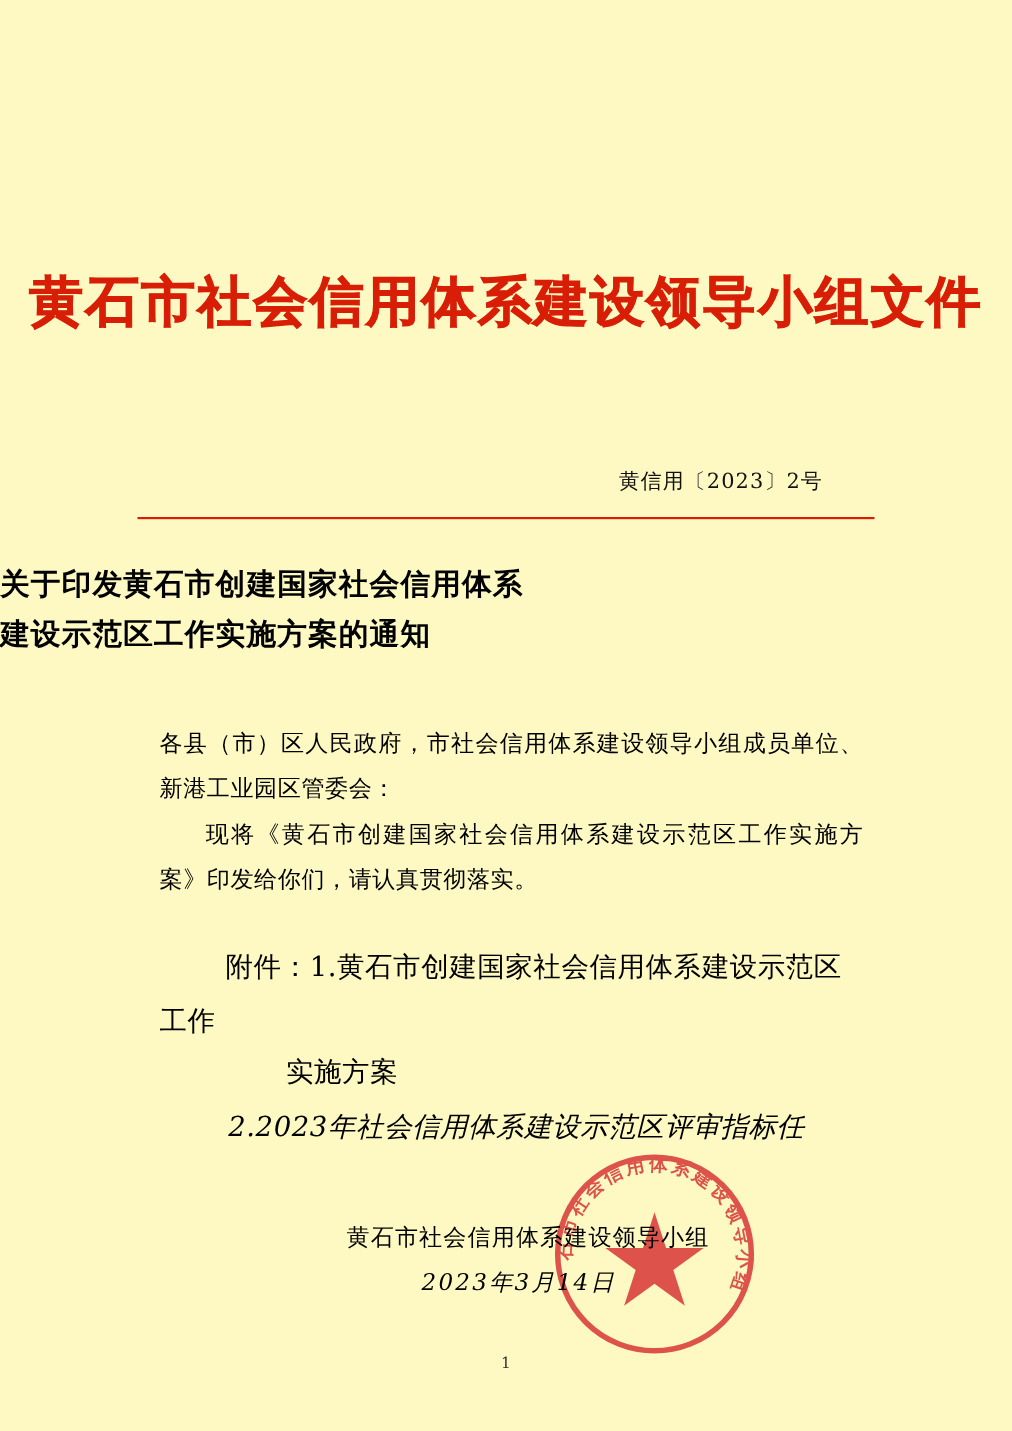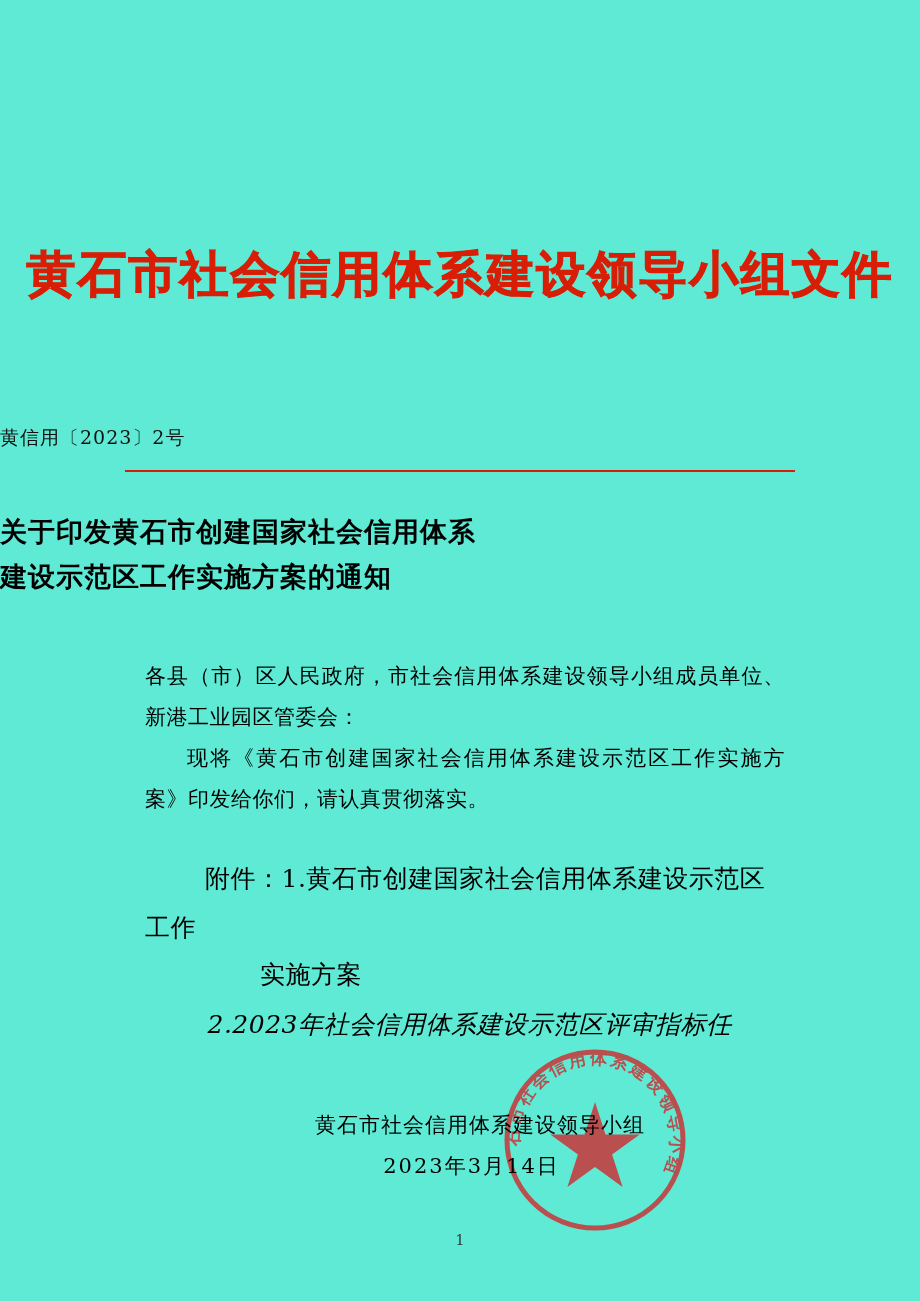--- a/index.html
+++ b/index.html
@@ -12,21 +12,21 @@
     height: 1301px;
     position: relative;
     font-family: "DejaVu Serif", "Liberation Serif", serif;
     color: #000000;
     overflow: hidden;
   }
   .page {
     position: relative;
     width: 920px;
     height: 1301px;
-    background: #5eead4;
+    background: #fef9c3;
   }
   .doc-header {
     position: absolute;
     top: 245px;
     left: 0;
     width: 920px;
     text-align: center;
   }
   .doc-header .title {
     color: #d81e06;
@@ -36,21 +36,21 @@
     letter-spacing: 2px;
     line-height: 1.2;
     white-space: nowrap;
     -webkit-text-stroke: 1px #d81e06;
   }
   .doc-number {
     position: absolute;
     top: 425px;
     left: 0;
     width: 748px;
-    text-align: left;
+    text-align: right;
     font-size: 19px;
     letter-spacing: 1px;
     color: #111;
   }
   .red-rule {
     position: absolute;
     top: 470px;
     left: 125px;
     width: 670px;
     height: 2px;
@@ -120,20 +120,21 @@
     font-size: 21px;
     line-height: 1.95;
     letter-spacing: 1px;
   }
   .signature .org {
     padding-left: 40px;
   }
   .signature .date {
     padding-left: 23px;
     letter-spacing: 2px;
+    font-style: italic;
   }
   .seal {
     position: absolute;
     left: 495px;
     top: 1040px;
     width: 200px;
     height: 200px;
     pointer-events: none;
   }
   .seal svg {

